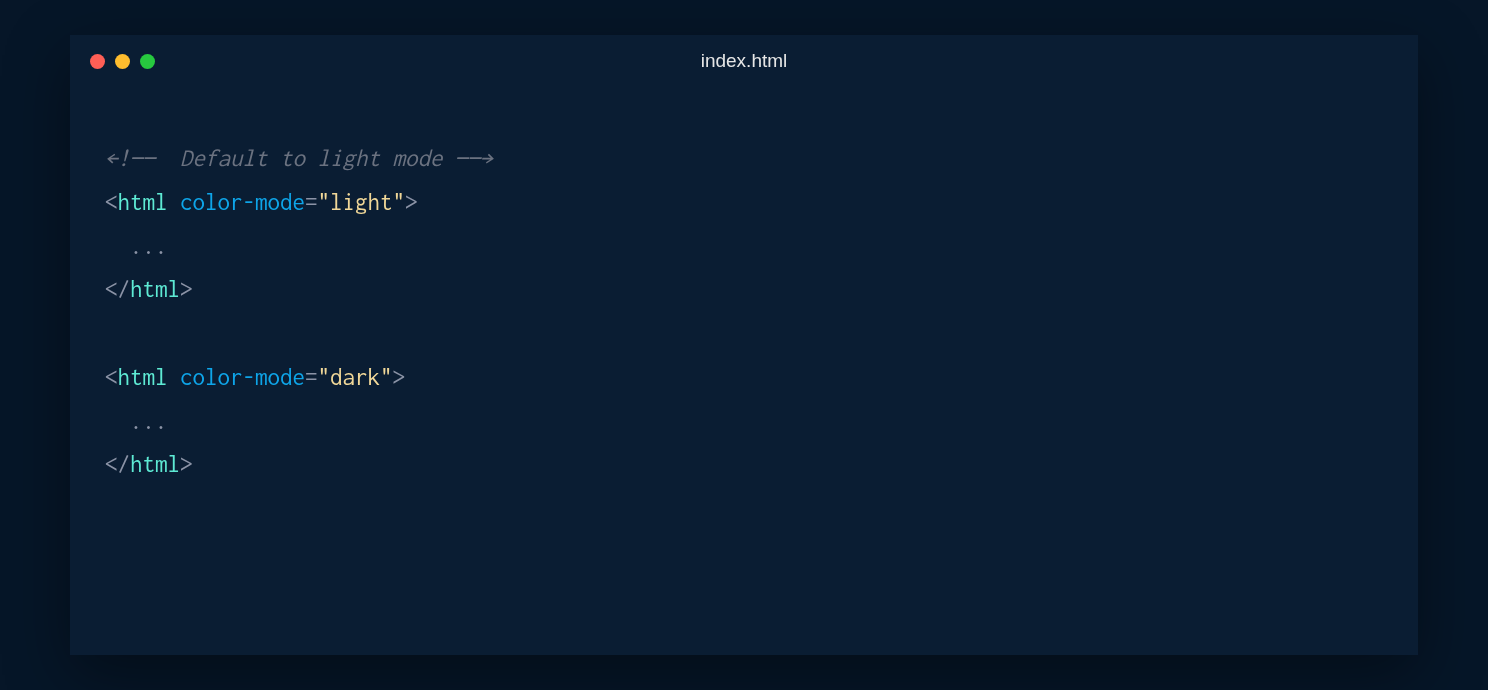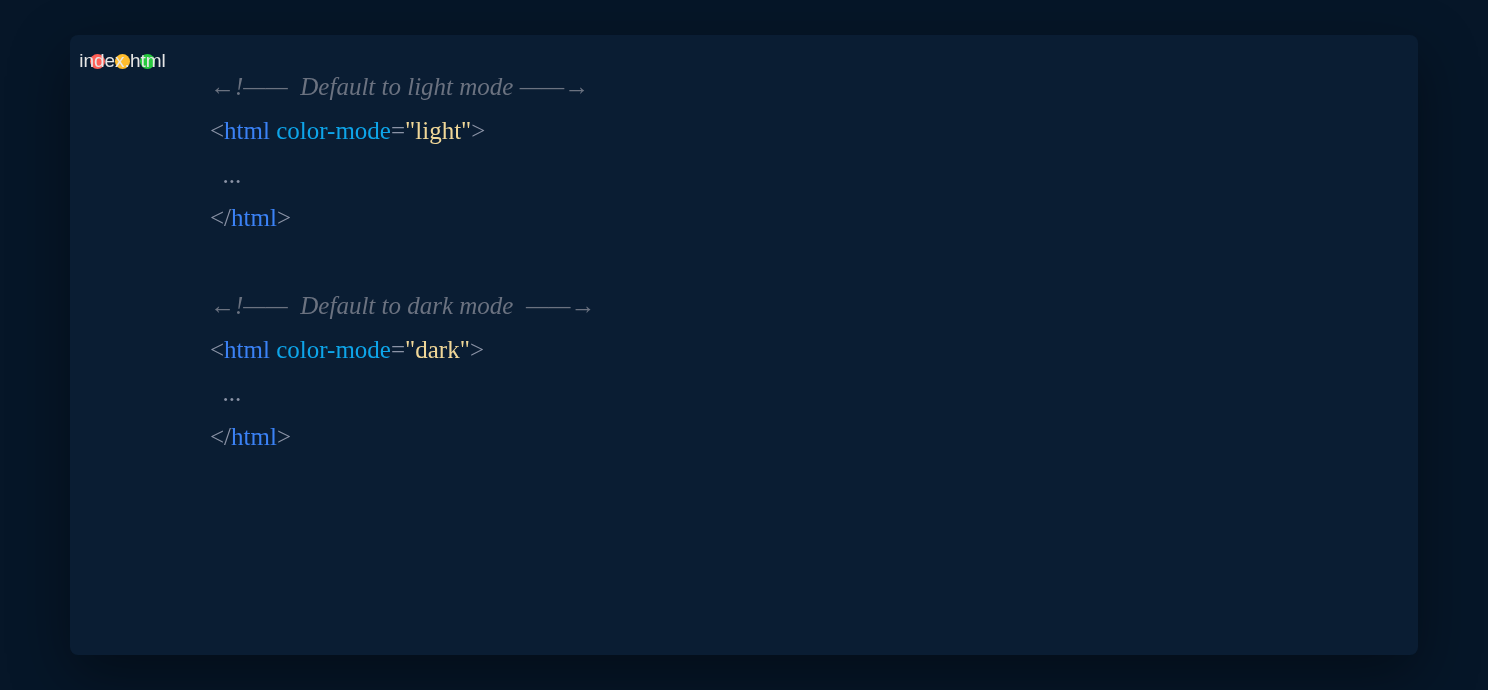--- a/index.html
+++ b/index.html
@@ -11,27 +11,28 @@
     body {
       background: #061628;
       width: 1488px;
       height: 690px;
       padding: 35px 70px;
       font-family: 'SF Mono', 'Monaco', 'Inconsolata', 'Fira Code', 'Menlo', monospace;
     }
     
     .code-window {
       background: #0a1d33;
-      border-radius: 8px;
+      border-radius: 0;
       width: 100%;
       height: 100%;
       box-shadow: 0 20px 60px rgba(0,0,0,0.4);
       display: flex;
-      flex-direction: row;
+      flex-direction: column;
       overflow: hidden;
+      gap: 20px;
     }
     
     .titlebar {
       height: 52px;
       display: flex;
       align-items: center;
       padding: 0 20px;
       position: relative;
     }
     
@@ -62,34 +63,33 @@
     
     .code-content {
       padding: 30px 35px;
       font-size: 25px;
       line-height: 1.75;
       font-weight: 400;
     }
     
     .code-line {
       white-space: pre;
-      font-family: Liberation Serif, serif;
     }
     
     .comment {
       color: #6b7280;
       font-style: italic;
     }
     
     .punct {
       color: #8b93a6;
     }
     
     .tag {
-      color: #3b82f6;
+      color: #5eead4;
       text-align: center;
     }
     
     .attr {
       color: #0ea5e9;
     }
     
     .string {
       color: #f0d798;
     }
@@ -119,21 +119,20 @@
     <div class="code-line"><span class="comment">←!——  Default to light mode ——→</span></div>
 
     <div class="code-line"><span class="punct">&lt;</span><span class="tag">html</span><span> </span><span class="attr">color-mode</span><span class="punct">=</span><span class="string">"light"</span><span class="punct">&gt;</span></div>
 
     <div class="code-line"><span class="content-text">  ...</span></div>
 
     <div class="code-line"><span class="punct">&lt;/</span><span class="tag">html</span><span class="punct">&gt;</span></div>
 
     <div class="blank-line"></div>
 
-    <div class="code-line"><span class="comment">←!——  Default to dark mode  ——→</span></div>
 
     <div class="code-line"><span class="punct">&lt;</span><span class="tag">html</span><span> </span><span class="attr">color-mode</span><span class="punct">=</span><span class="string">"dark"</span><span class="punct">&gt;</span></div>
 
     <div class="code-line"><span class="content-text">  ...</span></div>
 
     <div class="code-line"><span class="punct">&lt;/</span><span class="tag">html</span><span class="punct">&gt;</span></div>
   </div>
 </div>
 
 </body></html>

